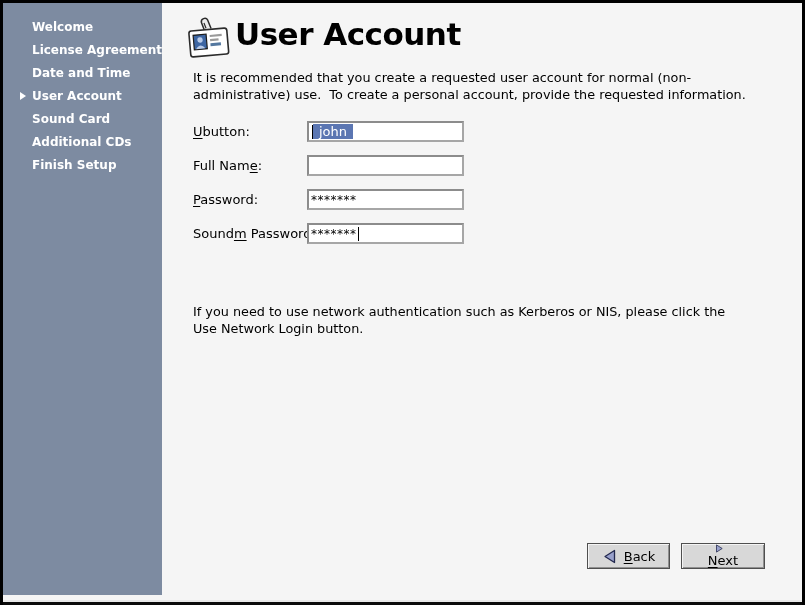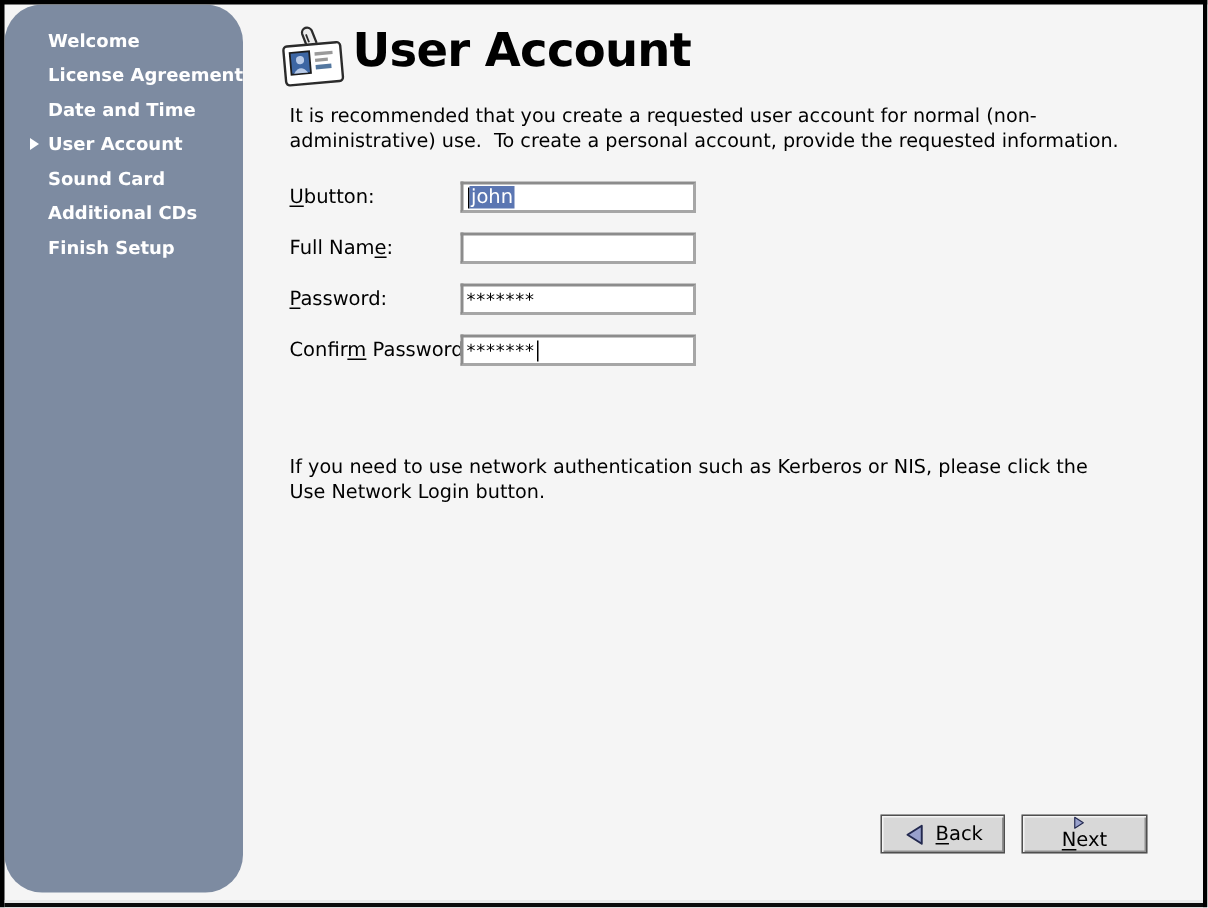--- a/index.html
+++ b/index.html
@@ -18,21 +18,20 @@
     position:absolute; left:-3px; right:-3px; bottom:0; height:5px;
     background:#0a0a0a;
     border-top:2px solid #e8e8e8;
   }
 
   
   .sidebar {
     position:absolute; left:0; top:0; width:159px; height:592px;
     background:#7d8ba1;
     padding-top:13px;
-    border-radius:25px;
   }
   .side-item {
     position:relative;
     height:23px; line-height:23px;
     padding-left:29px;
     color:#ffffff; font-size:12px; font-weight:bold;
     white-space:nowrap;
     cursor:default;
   }
   .side-item .active-arrow {
@@ -77,21 +76,21 @@
     border:2px solid;
     border-color:#8c8c8c #a6a6a6 #a6a6a6 #8c8c8c;
     font-size:13px; line-height:17px;
     padding:0 2px;
     display:flex; align-items:center;
     overflow:hidden;
     cursor:text;
   }
   .sel {
     background:#5b76b2; color:#ffffff;
-    padding:0 1px; line-height:15px;
+    padding:0 6px; line-height:15px;
   }
   .stars { letter-spacing:0.5px; font-size:12px; line-height:10px; }
   .caret { display:inline-block; width:1px; height:14px; background:#000000; margin-left:1px; }
 
   .network-note {
     position:absolute; left:31px; top:300px;
     font-size:12.8px; color:#000000; line-height:17px;
   }
 
   .gtk-btn {
@@ -178,21 +177,21 @@
     </div>
 
     <div class="form-row row-password">
       <div class="field-label"><span></span><span class="u">P</span><span>assword:</span></div>
       <div class="entry">
           <span class="stars">*******</span>
         </div>
     </div>
 
     <div class="form-row row-confirm">
-      <div class="field-label"><span>Confir</span><span class="u">m</span><span> Password:</span></div>
+      <div class="field-label"><span>Sound</span><span class="u">m</span><span> Password:</span></div>
       <div class="entry">
           <span class="stars">*******</span>
           <span class="caret"></span>
         </div>
     </div>
 
     <div class="network-note">
       <div class="pre">If you need to use network authentication such as Kerberos or NIS, please click the</div>
       <div class="pre">Use Network Login button.</div>
     </div>

